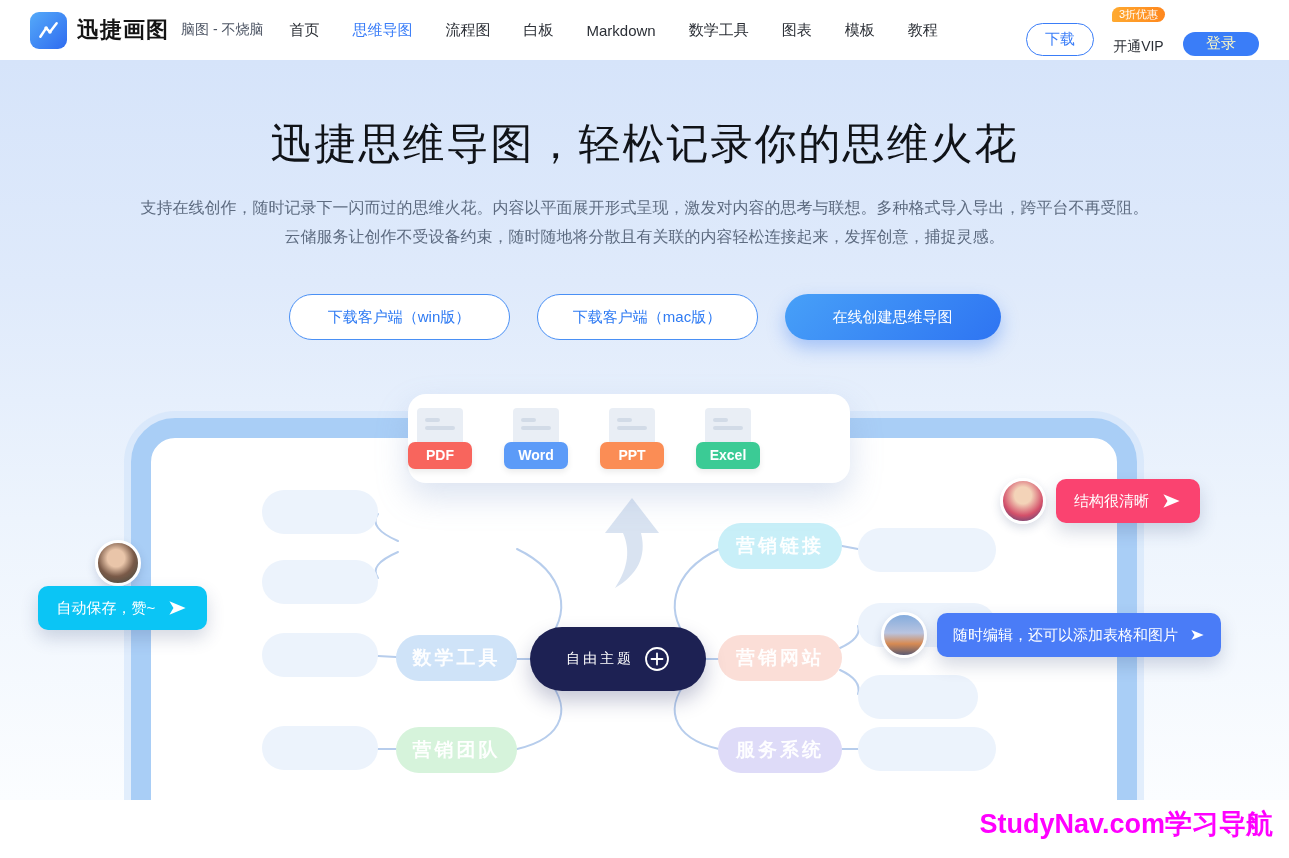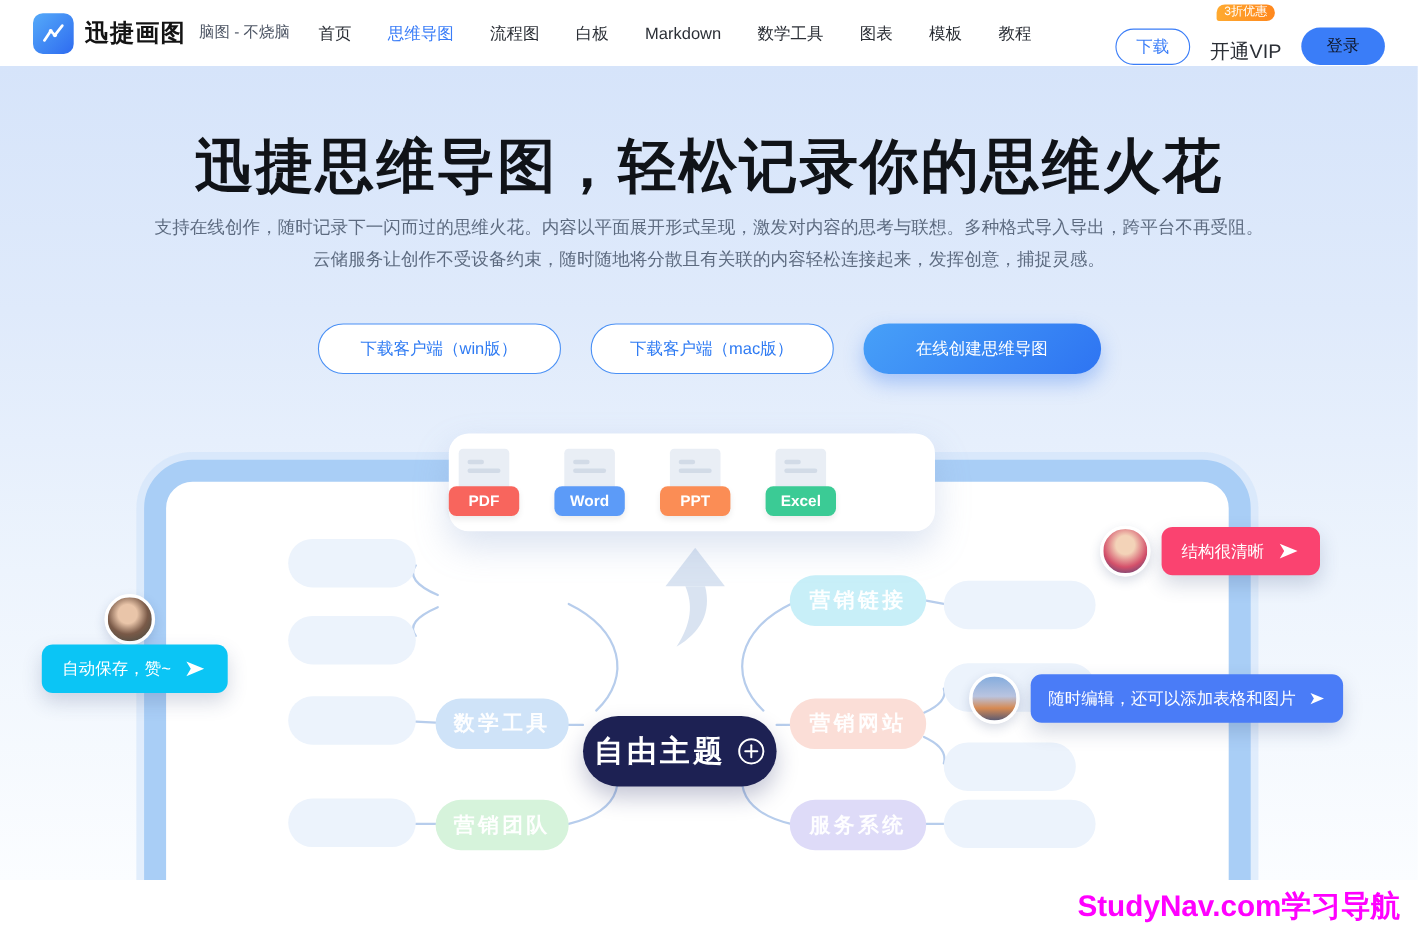--- a/index.html
+++ b/index.html
@@ -17,29 +17,29 @@
   .tagline { font-size:14px; color:#4e5665; margin-left:12px; white-space:nowrap;text-align:right; }
   .nav { display:flex; align-items:center; gap:33px; margin-left:26px; }
   .nav a { font-size:15px; color:#2b2f36; text-decoration:none; white-space:nowrap; cursor:pointer; }
   .nav a.active { color:#3a7df8; }
   .header-right { margin-left:auto; display:flex; align-items:flex-end; gap:18px; }
   .download-btn { min-width:66px; height:33px; padding:0 18px; border:1px solid #3a7df8; border-radius:17px;
     background:#fff; color:#3a7df8; font-size:15px; display:flex; align-items:center; justify-content:center; cursor:pointer; }
   .vip { display:flex; flex-direction:column; align-items:center; margin-top:2px; cursor:pointer; }
   .vip-badge { background:linear-gradient(90deg,#ffaa30,#ff871d); color:#fff; font-size:11px; line-height:15px;
     padding:0 7px; border-radius:8px 8px 8px 2px; white-space:nowrap; }
-  .vip-label { font-size:18px; color:#2b2f36; margin-top:16px; white-space:nowrap; }
-  .login-btn { min-width:76px; height:34px; padding:0 20px; border:none; border-radius:17px; background:#3a7df8;
-    color:#0f172a; font-size:15px; display:flex; align-items:center; justify-content:center; cursor:pointer; }
+  .vip-label { font-size:14px; color:#2b2f36; margin-top:16px; white-space:nowrap; }
+  .login-btn { min-width:76px; height:24px; padding:0 20px; border:none; border-radius:17px; background:#3a7df8;
+    color:#fef9c3; font-size:15px; display:flex; align-items:center; justify-content:center; cursor:pointer; }
 
   
   .hero { position:absolute; top:60px; left:0; width:1289px; height:740px; overflow:hidden;
     background:linear-gradient(180deg,#d6e4fa 0%,#dfeafb 30%,#edf4fd 62%,#fbfdff 100%); }
   .hero-title { position:absolute; top:56px; width:100%; text-align:center;
-    font-size:53px; font-weight:bold; color:#101318; letter-spacing:2px; }
+    font-size:42px; font-weight:normal; color:#101318; letter-spacing:2px; }
   .hero-desc { position:absolute; top:133px; width:100%; text-align:center;
     font-size:16px; color:#5d6b80; line-height:29px; }
   .cta-row { position:absolute; top:234px; width:100%; display:flex; justify-content:center; gap:27px; }
   .cta { height:46px; border-radius:23px; font-size:15px; display:flex; align-items:center;
     justify-content:center; cursor:pointer; white-space:nowrap; }
   .cta.outline { width:221px; background:#fff; border:1px solid #4a90f5; color:#2f7bf3; }
   .cta.primary { width:216px; border:none; color:#fff;
     background:linear-gradient(135deg,#47a0f8 0%,#2e74f2 100%);
     box-shadow:0 8px 18px rgba(47,116,242,.35); }
 
@@ -68,22 +68,22 @@
   .n-l { left:396px; width:121px; height:46px; }
   .n-r { left:718px; width:124px; height:46px; }
   .row-top { top:463px; } .row-mid { top:575px; } .row-bot { top:667px; }
   .sub { position:absolute; background:#ecf3fc; border-radius:22px; z-index:3; }
   .sub-l { left:262px; width:116px; height:44px; }
   .sub-r { left:858px; width:138px; height:44px; }
   .sub-l1 { top:430px; } .sub-l2 { top:500px; } .sub-l3 { top:573px; } .sub-l4 { top:666px; }
   .sub-r1 { top:468px; } .sub-r2 { top:543px; } .sub-r3 { top:615px; width:120px; } .sub-r4 { top:667px; }
   .center-node { position:absolute; left:530px; top:567px; width:176px; height:64px; border-radius:32px;
     display:flex; align-items:center; justify-content:center; gap:10px;
-    color:#fff; font-size:27px; font-weight:bold; letter-spacing:3px; z-index:4; cursor:pointer;
-    box-shadow:0 10px 20px rgba(25,32,90,.25);margin-top:24px; }
+    color:#fff; font-size:14px; font-weight:normal; letter-spacing:3px; z-index:4; cursor:pointer;
+    box-shadow:0 10px 20px rgba(25,32,90,.25); }
 
   
   .bubble-row { position:absolute; display:flex; align-items:center; z-index:6; }
   .avatar { width:46px; height:46px; border-radius:50%; border:3px solid #fff; flex:0 0 auto;
     box-shadow:0 4px 10px rgba(40,60,110,.18); }
   .av1 { background:radial-gradient(circle at 45% 38%,#e9c5a9 0 26%,#7a5a48 55%,#3d4a42 100%); }
   .av2 { background:radial-gradient(circle at 50% 40%,#f0d6c2 0 24%,#c9909a 55%,#7f86b5 100%); }
   .av3 { background:radial-gradient(circle at 50% 36%,#f3d3b8 0 26%,#d4506a 62%,#31427e 100%); }
   .av4 { background:linear-gradient(180deg,#84acdd 0%,#b9c4e0 45%,#d78a52 72%,#5a5a72 100%); }
   .bubble { height:44px; border-radius:10px; color:#fff; font-size:15px; margin-left:10px;

